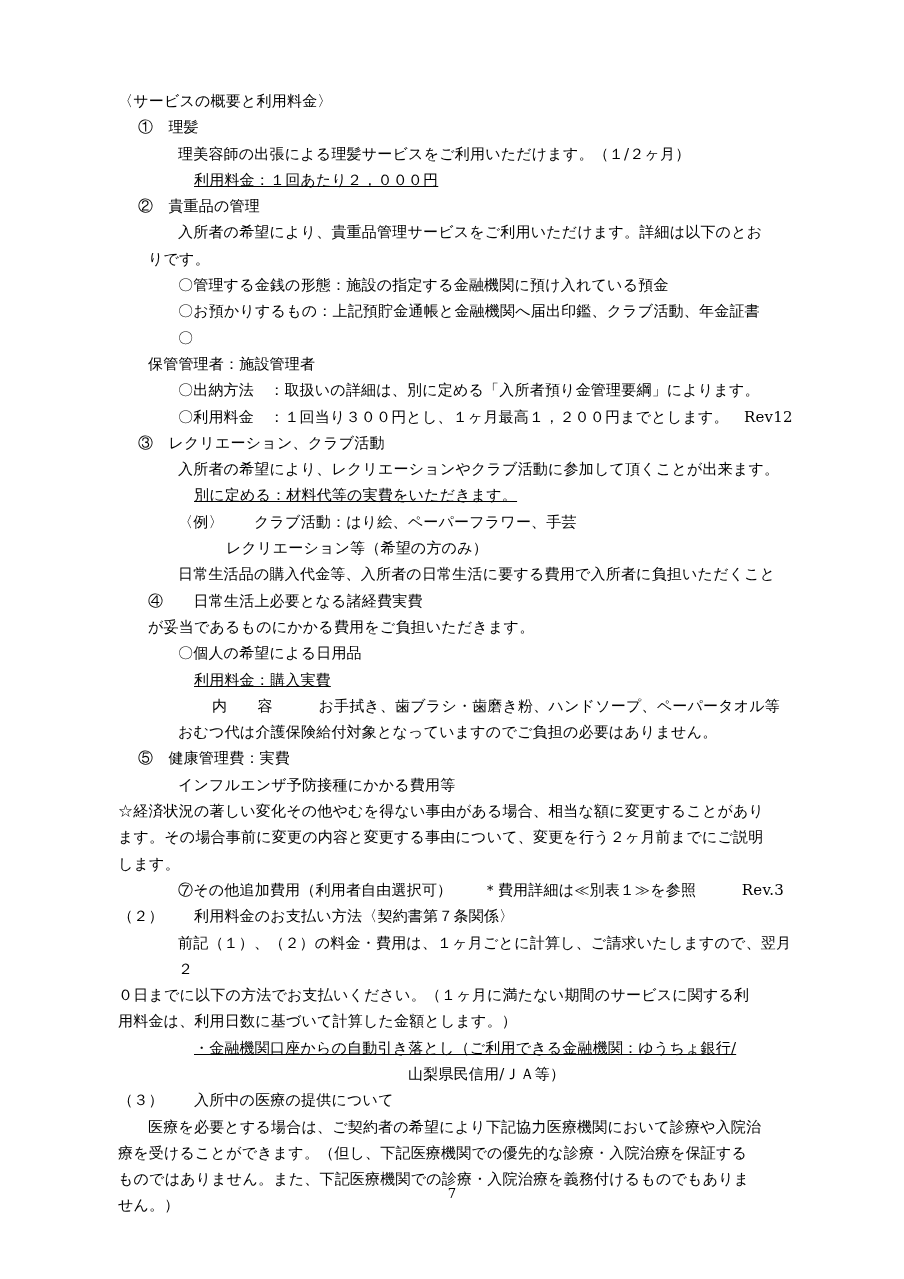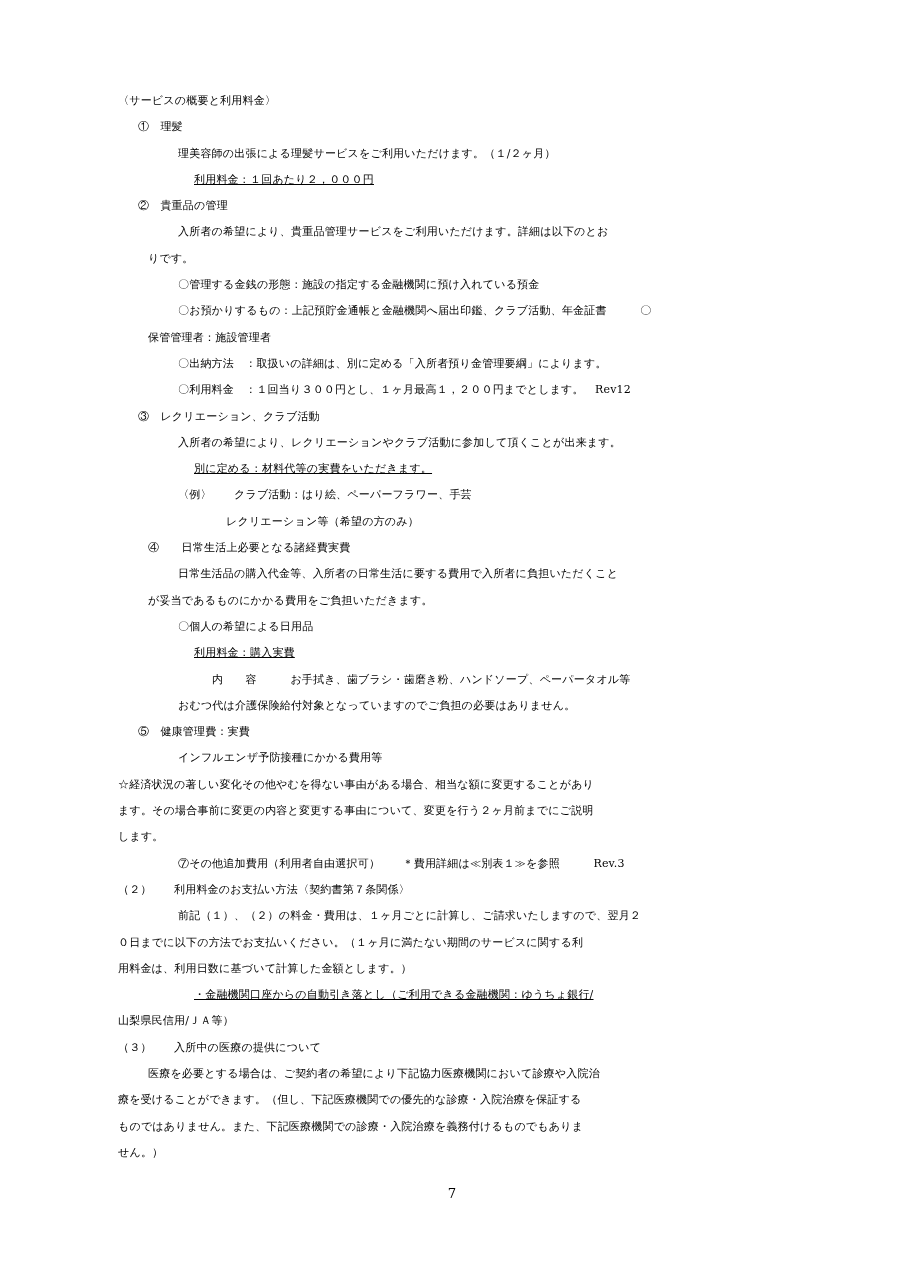--- a/index.html
+++ b/index.html
@@ -16,34 +16,34 @@
     color: #000000;
     overflow: hidden;
   }
   .body-area {
     position: absolute;
     left: 118px;
     top: 88px;
     width: 680px;
   }
   .ln {
-    font-size: 11px;
+    font-size: 15px;
     line-height: 26.3px;
     white-space: pre-wrap;
     letter-spacing: 0.2px;
   }
   
   .i0  { margin-left: 0px; }
   .i2  { margin-left: 30px; }
   .i3  { margin-left: 20px; }
   .i4  { margin-left: 60px; }
   .i5  { margin-left: 76px; text-decoration: underline; }
   .i6  { margin-left: 94px; }
   .i7  { margin-left: 108px; }
-  .i11 { }
+  .i11 { margin-left: 290px; }
 
   .page-number {
     position: absolute;
     left: 0;
     right: 0;
     top: 1186px;
     text-align: center;
     font-size: 13.2px;
     font-family: "DejaVu Serif", "Liberation Serif", serif;
   }
@@ -63,22 +63,22 @@
       <div class="ln i4">〇管理する金銭の形態：施設の指定する金融機関に預け入れている預金</div>
       <div class="ln i4">〇お預かりするもの：上記預貯金通帳と金融機関へ届出印鑑、クラブ活動、年金証書　　　〇</div>
       <div class="ln i2">保管管理者：施設管理者</div>
       <div class="ln i4">〇出納方法　：取扱いの詳細は、別に定める「入所者預り金管理要綱」によります。</div>
       <div class="ln i4">〇利用料金　：１回当り３００円とし、１ヶ月最高１，２００円までとします。　Rev12</div>
       <div class="ln i3">③　レクリエーション、クラブ活動</div>
       <div class="ln i4">入所者の希望により、レクリエーションやクラブ活動に参加して頂くことが出来ます。</div>
       <div class="ln i5">別に定める：材料代等の実費をいただきます。</div>
       <div class="ln i4">〈例〉　　クラブ活動：はり絵、ペーパーフラワー、手芸</div>
       <div class="ln i7">レクリエーション等（希望の方のみ）</div>
+      <div class="ln i4">日常生活品の購入代金等、入所者の日常生活に要する費用で入所者に負担いただくこと</div>
       <div class="ln i2">④　　日常生活上必要となる諸経費実費</div>
-      <div class="ln i4">日常生活品の購入代金等、入所者の日常生活に要する費用で入所者に負担いただくこと</div>
       <div class="ln i2">が妥当であるものにかかる費用をご負担いただきます。</div>
       <div class="ln i4">〇個人の希望による日用品</div>
       <div class="ln i5">利用料金：購入実費</div>
       <div class="ln i6">内　　容　　　お手拭き、歯ブラシ・歯磨き粉、ハンドソープ、ペーパータオル等</div>
       <div class="ln i4">おむつ代は介護保険給付対象となっていますのでご負担の必要はありません。</div>
       <div class="ln i3">⑤　健康管理費：実費</div>
       <div class="ln i4">インフルエンザ予防接種にかかる費用等</div>
       <div class="ln i0">☆経済状況の著しい変化その他やむを得ない事由がある場合、相当な額に変更することがあり</div>
       <div class="ln i0">ます。その場合事前に変更の内容と変更する事由について、変更を行う２ヶ月前までにご説明</div>
       <div class="ln i0">します。</div>

